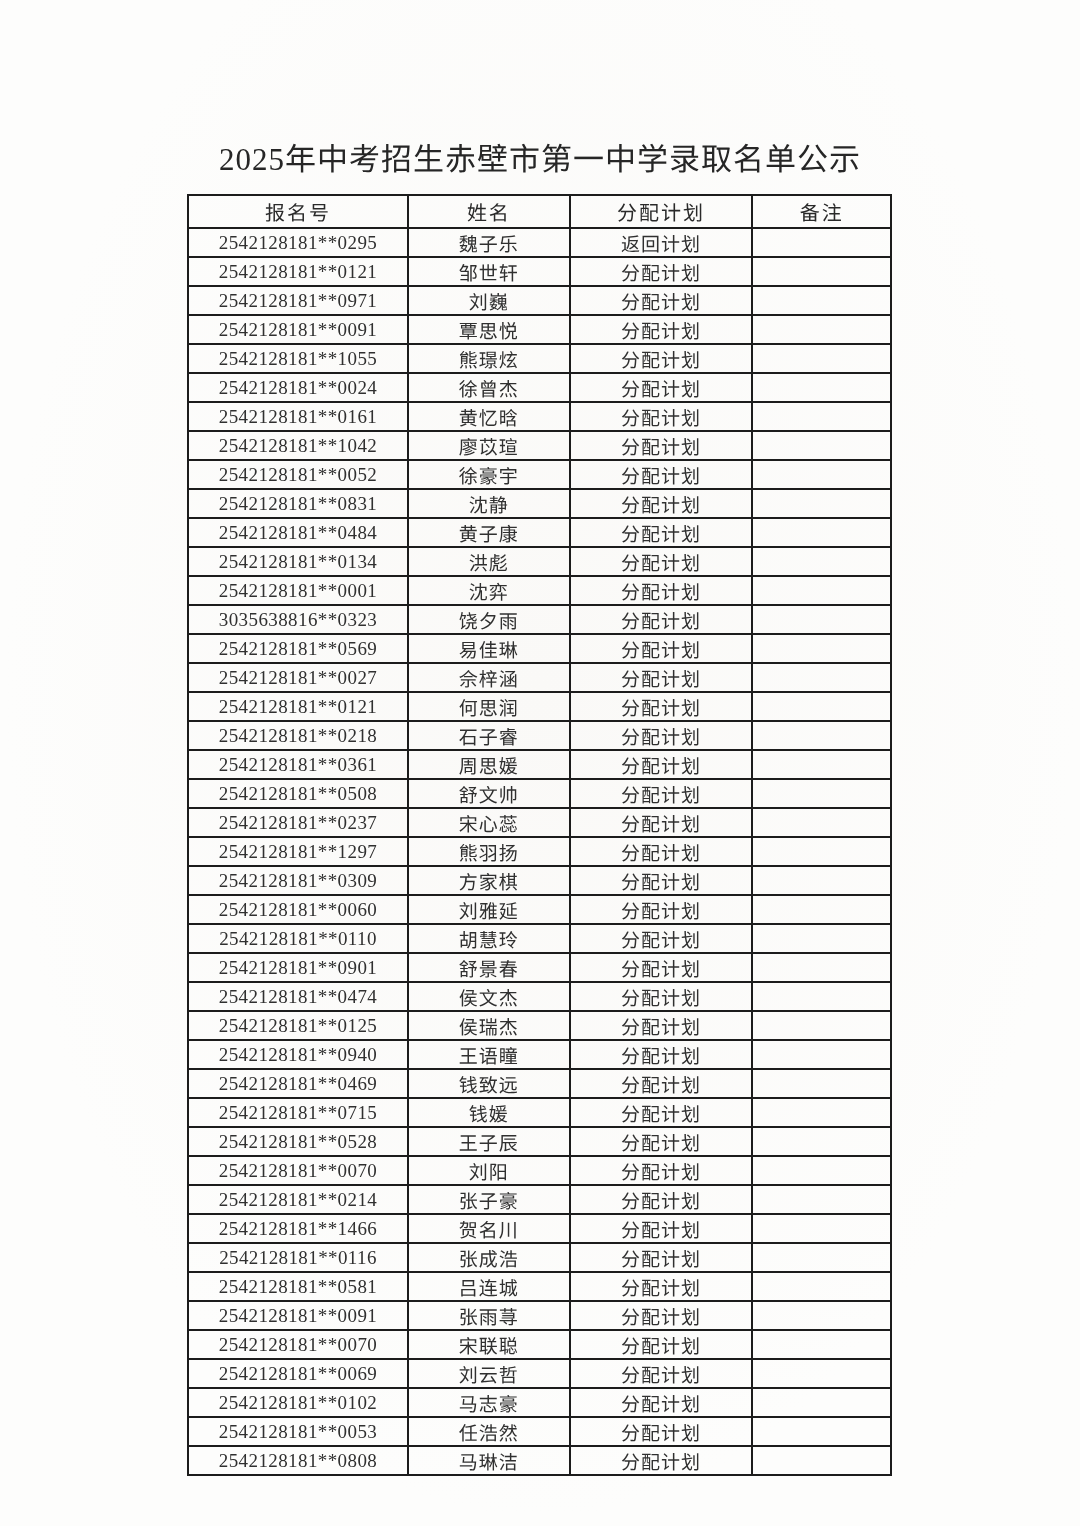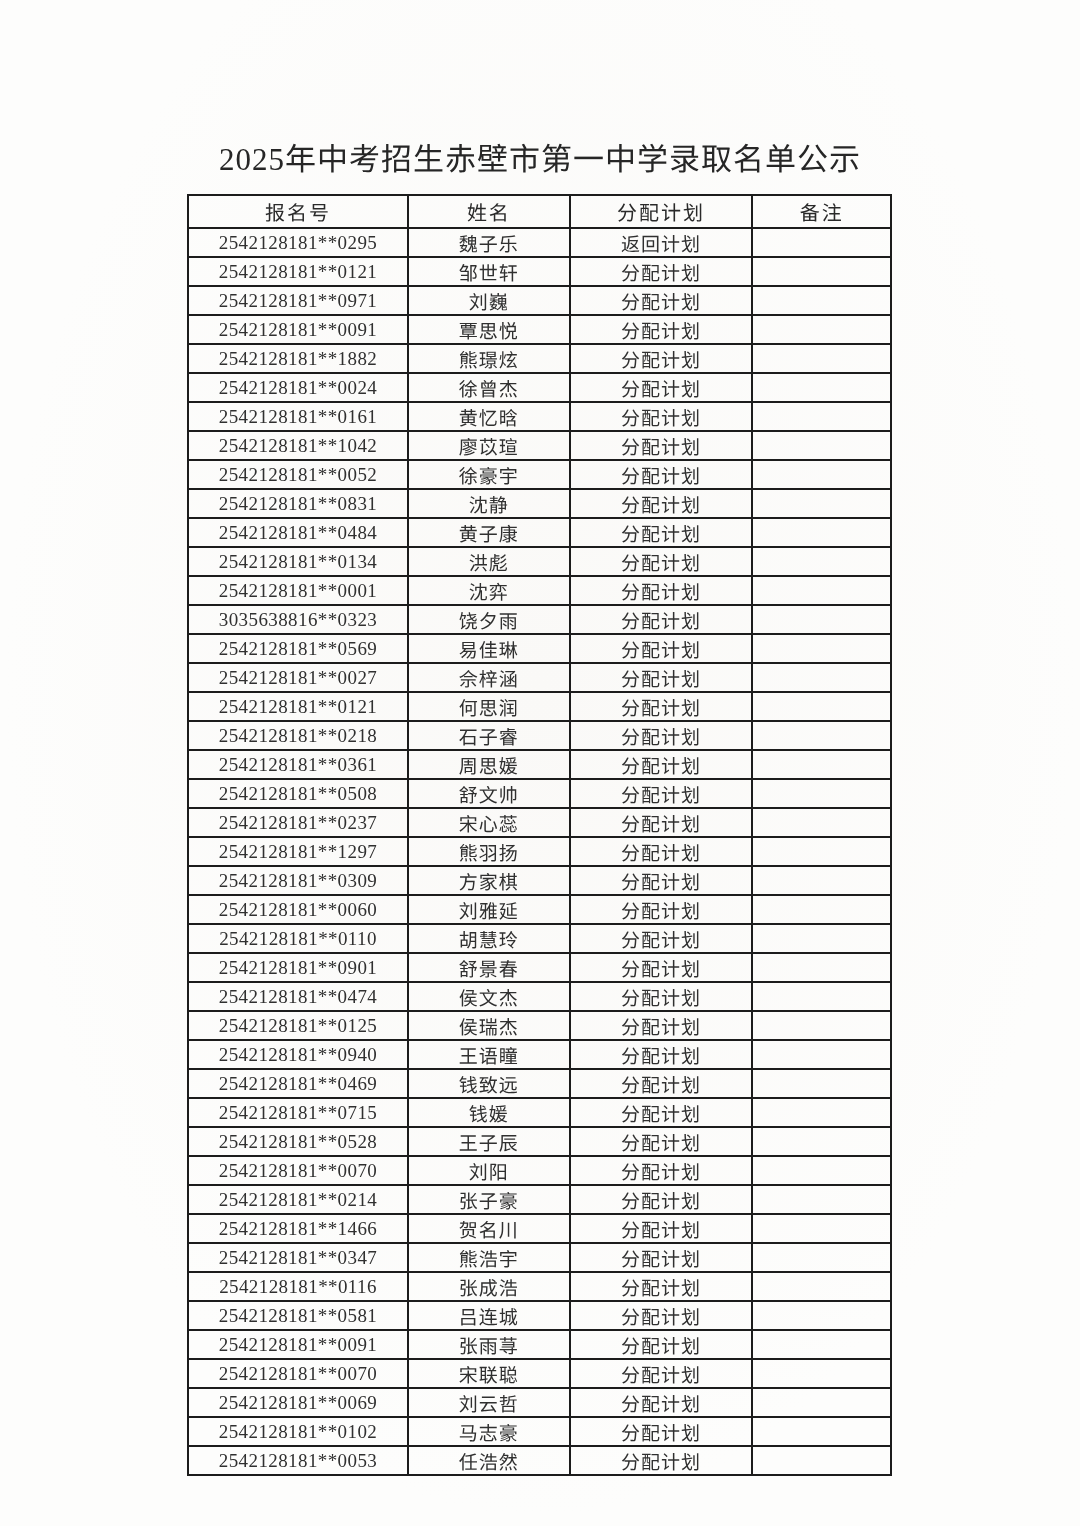--- a/index.html
+++ b/index.html
@@ -115,21 +115,21 @@
     <td class="cell-cat">分配计划</td>
     <td class="cell-remark"></td>
   </tr>
         <tr>
     <td class="cell-regno">2542128181**0091</td>
     <td class="cell-name">覃思悦</td>
     <td class="cell-cat">分配计划</td>
     <td class="cell-remark"></td>
   </tr>
         <tr>
-    <td class="cell-regno">2542128181**1882</td>
+    <td class="cell-regno">2542128181**1055</td>
     <td class="cell-name">熊璟炫</td>
     <td class="cell-cat">分配计划</td>
     <td class="cell-remark"></td>
   </tr>
         <tr>
     <td class="cell-regno">2542128181**0024</td>
     <td class="cell-name">徐曾杰</td>
     <td class="cell-cat">分配计划</td>
     <td class="cell-remark"></td>
   </tr>
@@ -301,26 +301,20 @@
     <td class="cell-cat">分配计划</td>
     <td class="cell-remark"></td>
   </tr>
         <tr>
     <td class="cell-regno">2542128181**1466</td>
     <td class="cell-name">贺名川</td>
     <td class="cell-cat">分配计划</td>
     <td class="cell-remark"></td>
   </tr>
         <tr>
-    <td class="cell-regno">2542128181**0347</td>
-    <td class="cell-name">熊浩宇</td>
-    <td class="cell-cat">分配计划</td>
-    <td class="cell-remark"></td>
-  </tr>
-        <tr>
     <td class="cell-regno">2542128181**0116</td>
     <td class="cell-name">张成浩</td>
     <td class="cell-cat">分配计划</td>
     <td class="cell-remark"></td>
   </tr>
         <tr>
     <td class="cell-regno">2542128181**0581</td>
     <td class="cell-name">吕连城</td>
     <td class="cell-cat">分配计划</td>
     <td class="cell-remark"></td>
@@ -348,16 +342,22 @@
     <td class="cell-name">马志豪</td>
     <td class="cell-cat">分配计划</td>
     <td class="cell-remark"></td>
   </tr>
         <tr>
     <td class="cell-regno">2542128181**0053</td>
     <td class="cell-name">任浩然</td>
     <td class="cell-cat">分配计划</td>
     <td class="cell-remark"></td>
   </tr>
+        <tr>
+    <td class="cell-regno">2542128181**0808</td>
+    <td class="cell-name">马琳洁</td>
+    <td class="cell-cat">分配计划</td>
+    <td class="cell-remark"></td>
+  </tr>
       </tbody>
   </table>
 
 </div>
 
 </body></html>

